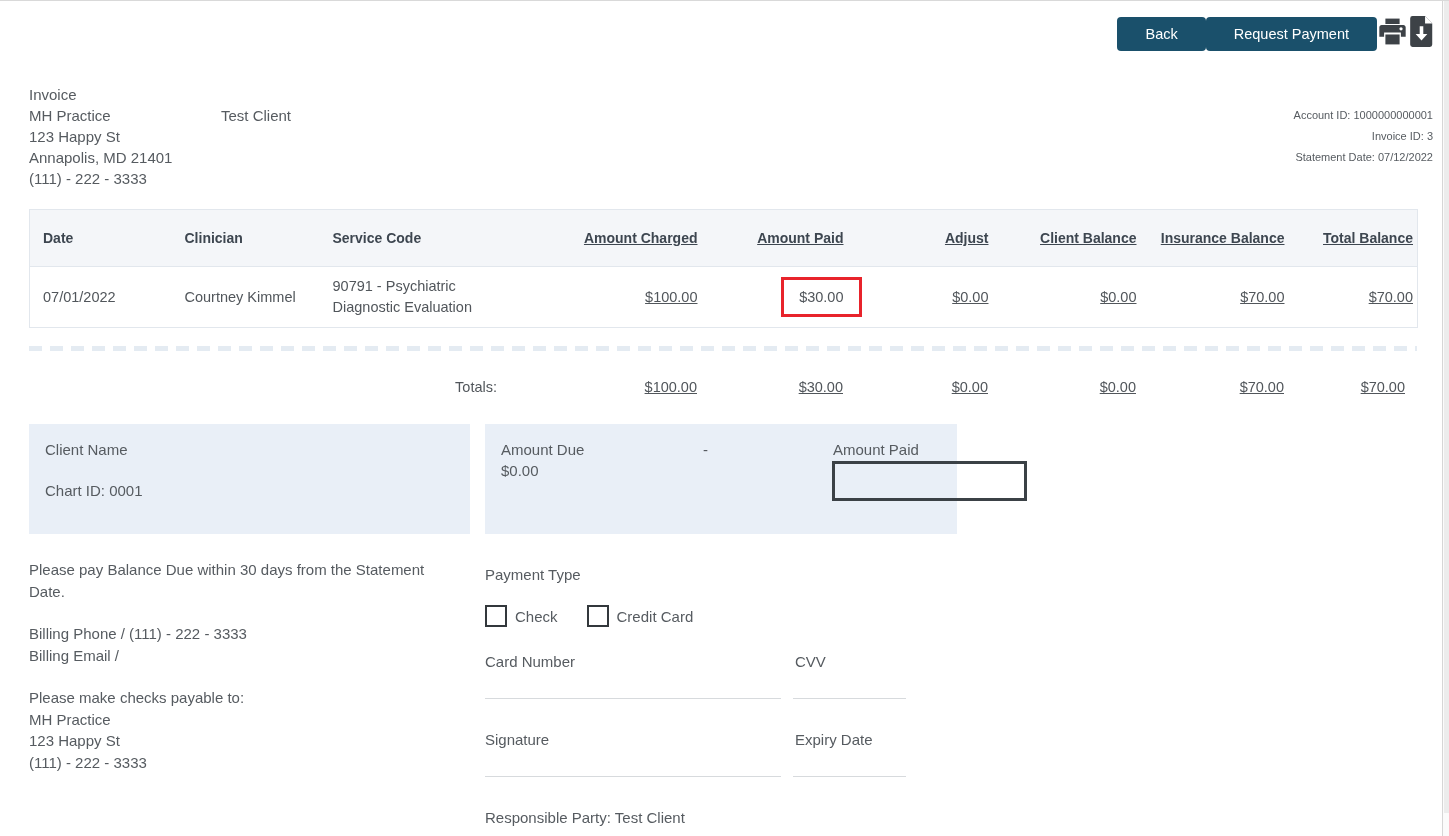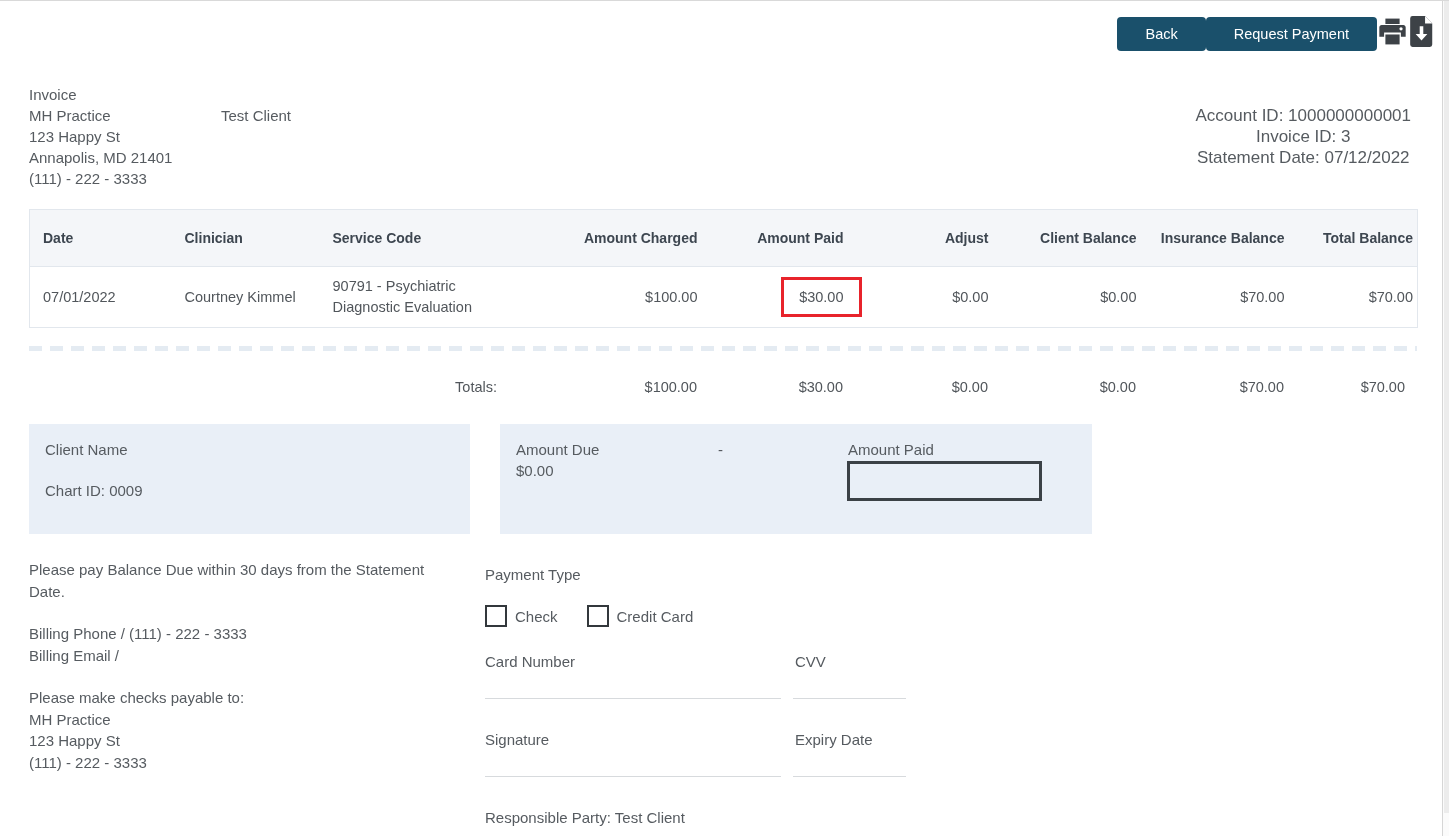--- a/index.html
+++ b/index.html
@@ -10,49 +10,49 @@
   
   .toolbar { position:absolute; top:16px; right:14px; display:flex; align-items:flex-start; }
   .btn { background:#1a506b; color:#fff; border:none; border-radius:4px; height:34px; padding:0 28px;
          font-size:14.5px; font-family:inherit; cursor:pointer; }
   .icon-btn { background:none; border:none; padding:0; cursor:pointer; height:32px; display:flex; align-items:center; }
 
   
   .inv-head { position:absolute; top:83px; left:29px; line-height:21px; font-size:15px; }
   .inv-head .row2 { display:flex; }
   .inv-head .practice { width:192px; }
-  .acct-block { position:absolute; top:104px; right:38px; line-height:21px; font-size:17px; text-align:center; }
+  .acct-block { position:absolute; top:104px; right:16px; line-height:21px; font-size:11px; text-align:right; }
 
   
   table { border-collapse:collapse; table-layout:fixed; width:1388px; }
   .charges { position:absolute; top:208px; left:29px; border:1px solid #e2e7ed; }
   .charges th { background:#f4f6f9; font-weight:600; color:#3d4650; font-size:14px; text-align:left;
                 padding:20px 10px; border-bottom:1px solid #e2e7ed; }
   .charges td { background:#fff; padding:9px 10px; font-size:14.5px; color:#51565b; vertical-align:middle; height:60px; }
-  .charges th.num, .charges td.num, .totals td.num { text-align:right; }
+  .charges th.num, .charges td.num, .totals td.num { text-align:right;text-decoration:underline; }
   .charges th:first-child, .charges td:first-child { padding-left:13px; }
   .charges th:last-child, .charges td:last-child { padding-right:4px; }
   .service { line-height:21px; }
   .red-box { display:inline-block; border:3px solid #e8232b; padding:9px 15px; margin:-9px -18px -9px 0; background:#fff; }
 
   
   .dashes { position:absolute; top:345px; left:29px; width:1388px; height:5px;
             background:repeating-linear-gradient(90deg,#e4ebf2 0 13px, transparent 13px 21px); }
 
   
   .totals { position:absolute; top:368px; left:29px; }
   .totals td { padding:10px; font-size:14.5px; color:#51565b; }
   .totals td:last-child { padding-right:12px; }
   .totals .t-label { text-align:right; }
 
   
   .panel { position:absolute; background:#e9eff7; }
   .client-box { top:423px; left:29px; width:441px; height:110px; padding:15px 16px; line-height:21px; font-size:15px; }
   .client-box .chart { margin-top:20px; }
-  .amount-box { top:423px; left:500px; width:592px; height:110px; font-size:15px; }
+  .amount-box { top:423px; left:485px; width:472px; height:110px; font-size:15px; }
   .amount-box .due-label { position:absolute; top:17px; left:16px; }
   .amount-box .due-value { position:absolute; top:38px; left:16px; }
   .amount-box .sep { position:absolute; top:17px; left:218px; }
   .amount-box .paid-label { position:absolute; top:17px; left:348px; }
   .amount-box input { position:absolute; top:37px; left:347px; width:195px; height:40px;
                       border:3px solid #3b4146; background:transparent; font:inherit; color:inherit; padding:0 8px; }
 
   
   .instructions { position:absolute; top:558px; left:29px; width:400px; line-height:21.5px; font-size:15px; }
   .instructions p { margin-bottom:21px; }
@@ -182,21 +182,21 @@
       <td class="num">$0.00</td>
       <td class="num">$0.00</td>
       <td class="num">$70.00</td>
       <td class="num">$70.00</td>
     </tr>
   </tbody>
     </table>
 
   <div class="panel client-box">
     <div>Client Name</div>
-    <div class="chart">Chart ID: 0009</div>
+    <div class="chart">Chart ID: 0001</div>
   </div>
 
   <div class="panel amount-box">
     <div class="due-label">Amount Due</div>
     <div class="due-value">$0.00</div>
     <div class="sep">-</div>
     <div class="paid-label">Amount Paid</div>
     <input type="text" value="" style="">
   </div>
 

